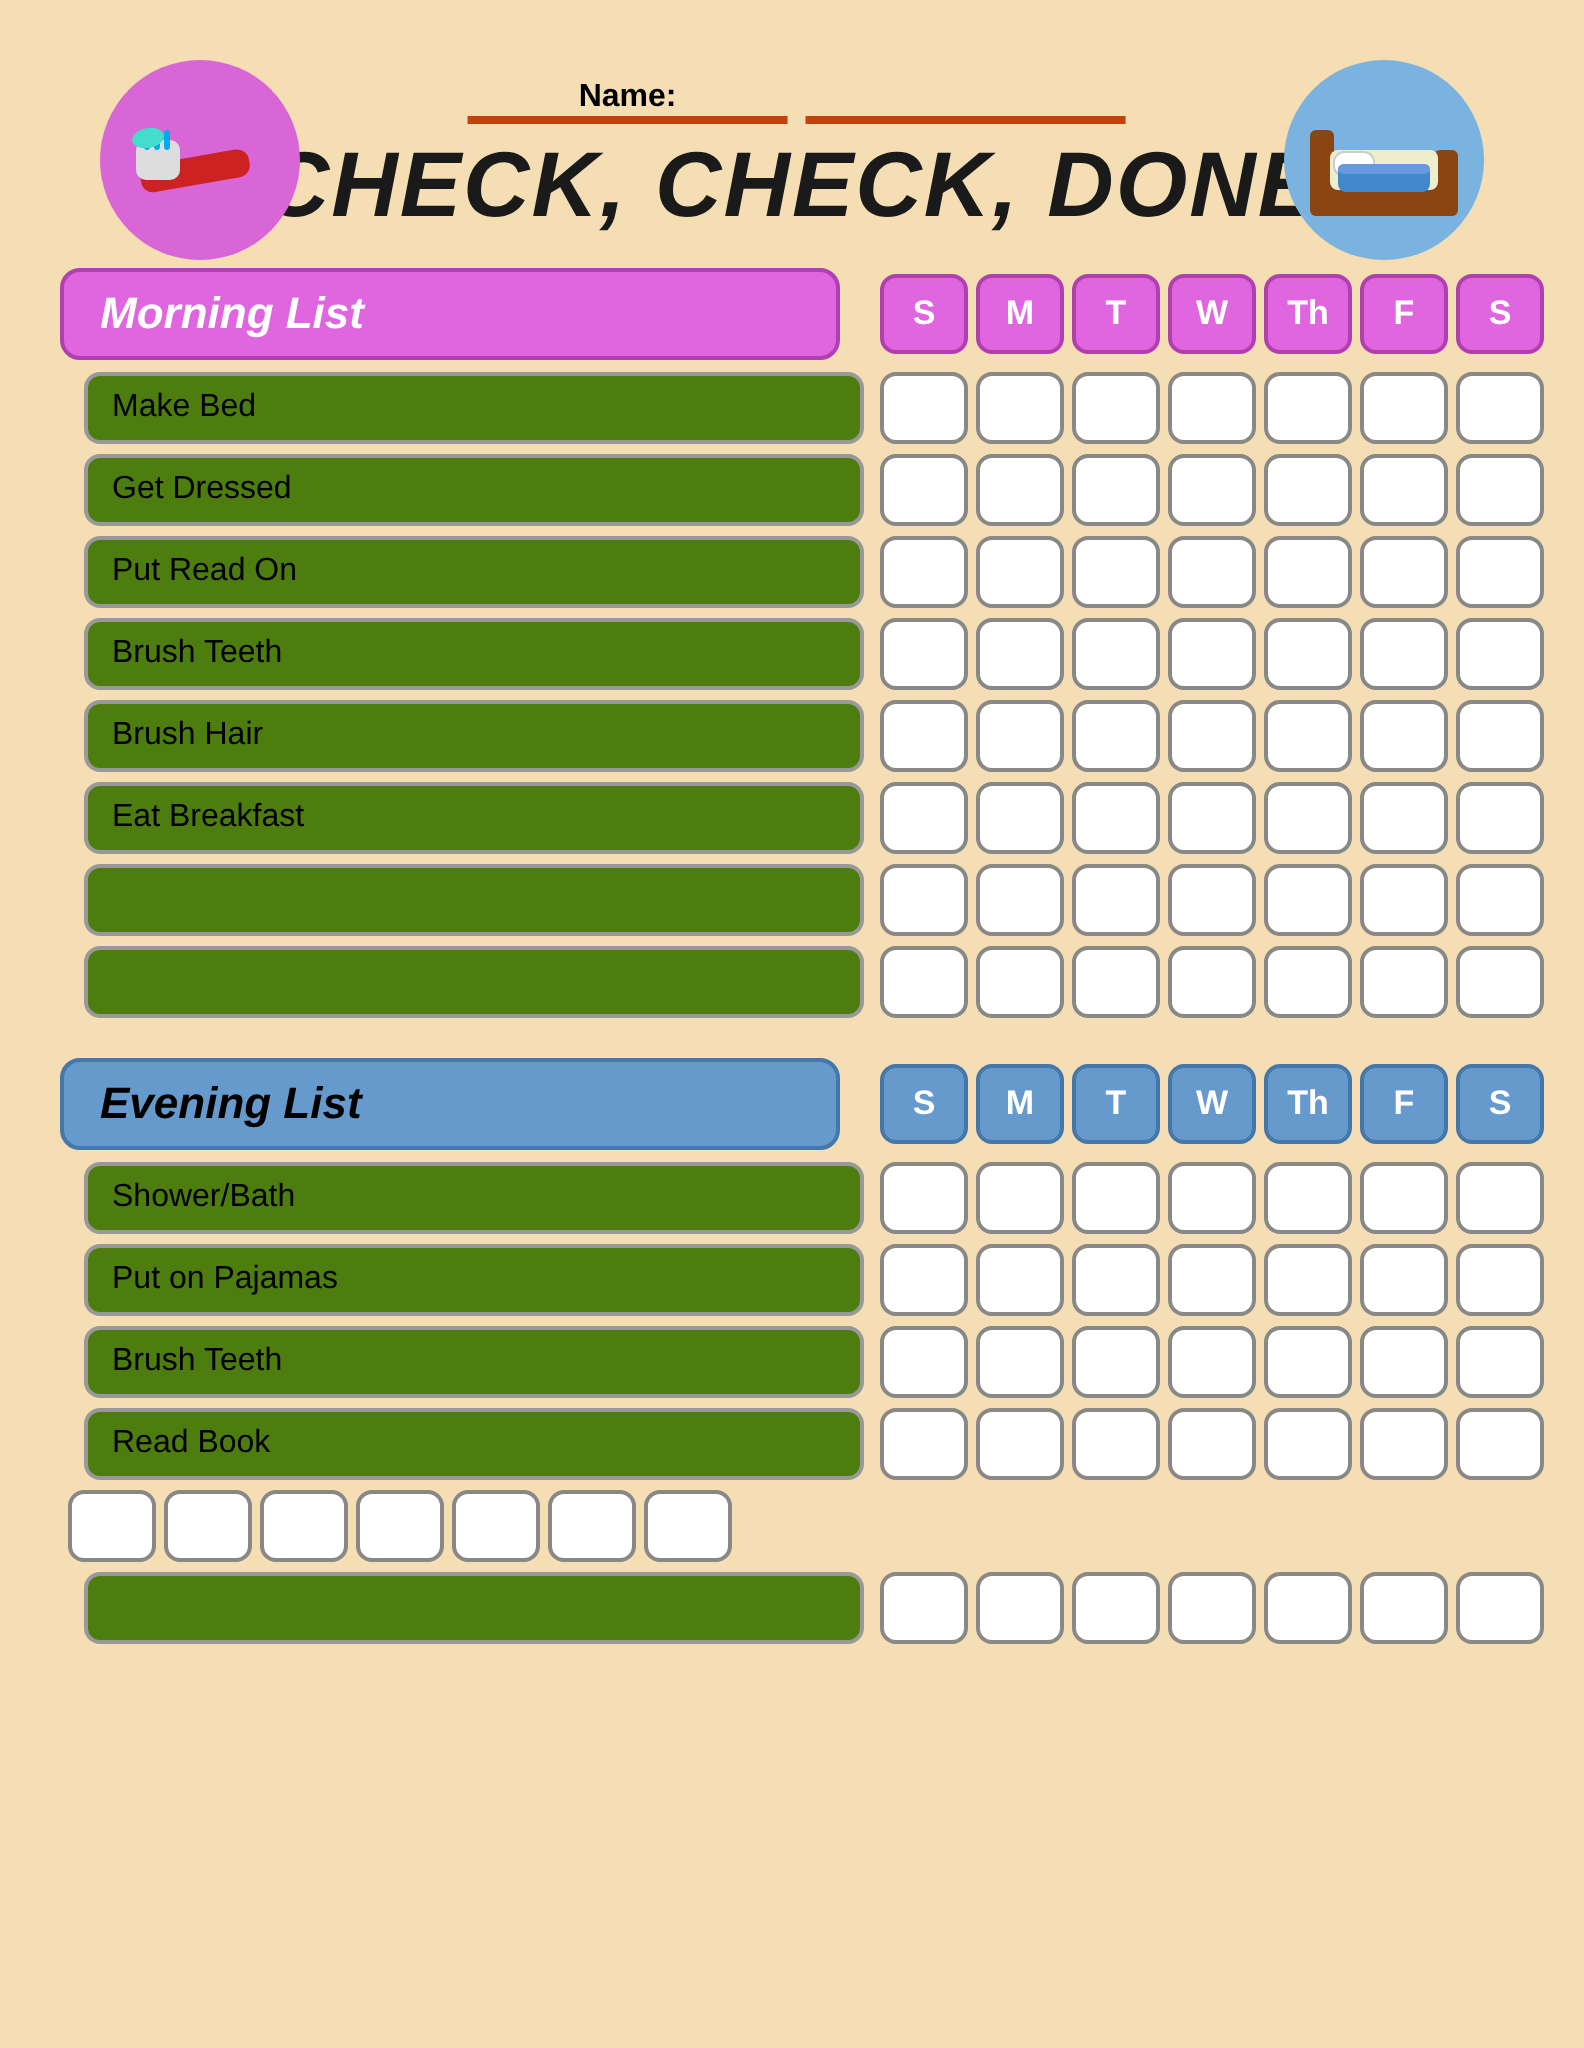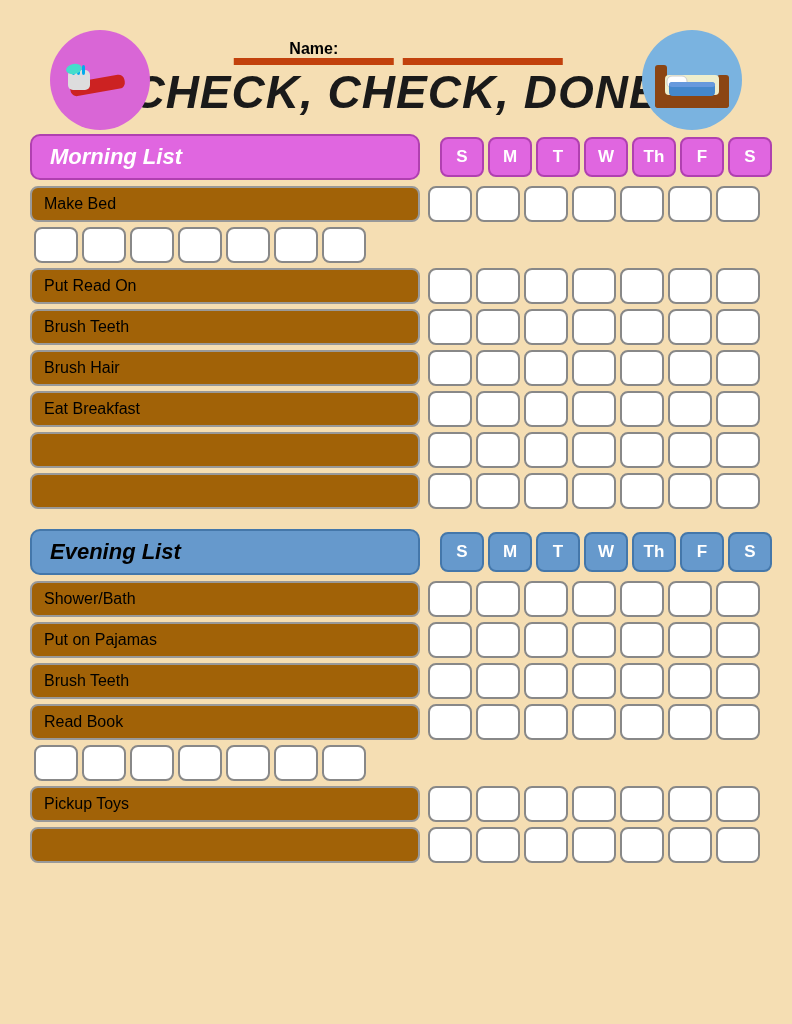--- a/index.html
+++ b/index.html
@@ -29,21 +29,21 @@
     .name-line {
       position: absolute;
       top: 10px;
       left: 50%;
       transform: translateX(-50%);
       font-size: 16px;
       font-weight: bold;
       white-space: nowrap;
     }
     .name-line span {
-      border-bottom: 7px solid #c2410c;
+      border-bottom: 4px solid #c2410c;
       display: inline-block;
       width: 160px;
       margin-left: 5px;
     }
     .title {
       font-size: 46px;
       font-weight: 900;
       color: #1a1a1a;
       text-align: center;
       margin-top: 35px;
@@ -140,22 +140,23 @@
       margin-bottom: 5px;
       gap: 4px;
     }
     .task-label {
       width: 390px;
       flex-shrink: 0;
       border: 2px solid #999;
       border-radius: 8px;
       padding: 7px 12px;
       font-size: 16px;
-      background: #a16207;
+      background: #4d7c0f;
       min-height: 36px;
+      margin-left: 12px;
     }
     .checkboxes {
       display: flex;
       gap: 4px;
       margin-left: 4px;
     }
     .checkbox {
       width: 44px;
       height: 36px;
       border: 2px solid #888;
@@ -243,20 +244,21 @@
         <div class="checkbox"></div>
         <div class="checkbox"></div>
         <div class="checkbox"></div>
         <div class="checkbox"></div>
         <div class="checkbox"></div>
         <div class="checkbox"></div>
         <div class="checkbox"></div>
       </div>
     </div>
     <div class="task-row">
+      <div class="task-label">Get Dressed</div>
       <div class="checkboxes">
         <div class="checkbox"></div>
         <div class="checkbox"></div>
         <div class="checkbox"></div>
         <div class="checkbox"></div>
         <div class="checkbox"></div>
         <div class="checkbox"></div>
         <div class="checkbox"></div>
       </div>
     </div>
@@ -401,32 +403,20 @@
         <div class="checkbox"></div>
         <div class="checkbox"></div>
         <div class="checkbox"></div>
         <div class="checkbox"></div>
         <div class="checkbox"></div>
         <div class="checkbox"></div>
         <div class="checkbox"></div>
       </div>
     </div>
     <div class="task-row">
-      <div class="task-label">Pickup Toys</div>
-      <div class="checkboxes">
-        <div class="checkbox"></div>
-        <div class="checkbox"></div>
-        <div class="checkbox"></div>
-        <div class="checkbox"></div>
-        <div class="checkbox"></div>
-        <div class="checkbox"></div>
-        <div class="checkbox"></div>
-      </div>
-    </div>
-    <div class="task-row">
       <div class="task-label"></div>
       <div class="checkboxes">
         <div class="checkbox"></div>
         <div class="checkbox"></div>
         <div class="checkbox"></div>
         <div class="checkbox"></div>
         <div class="checkbox"></div>
         <div class="checkbox"></div>
         <div class="checkbox"></div>
       </div>

